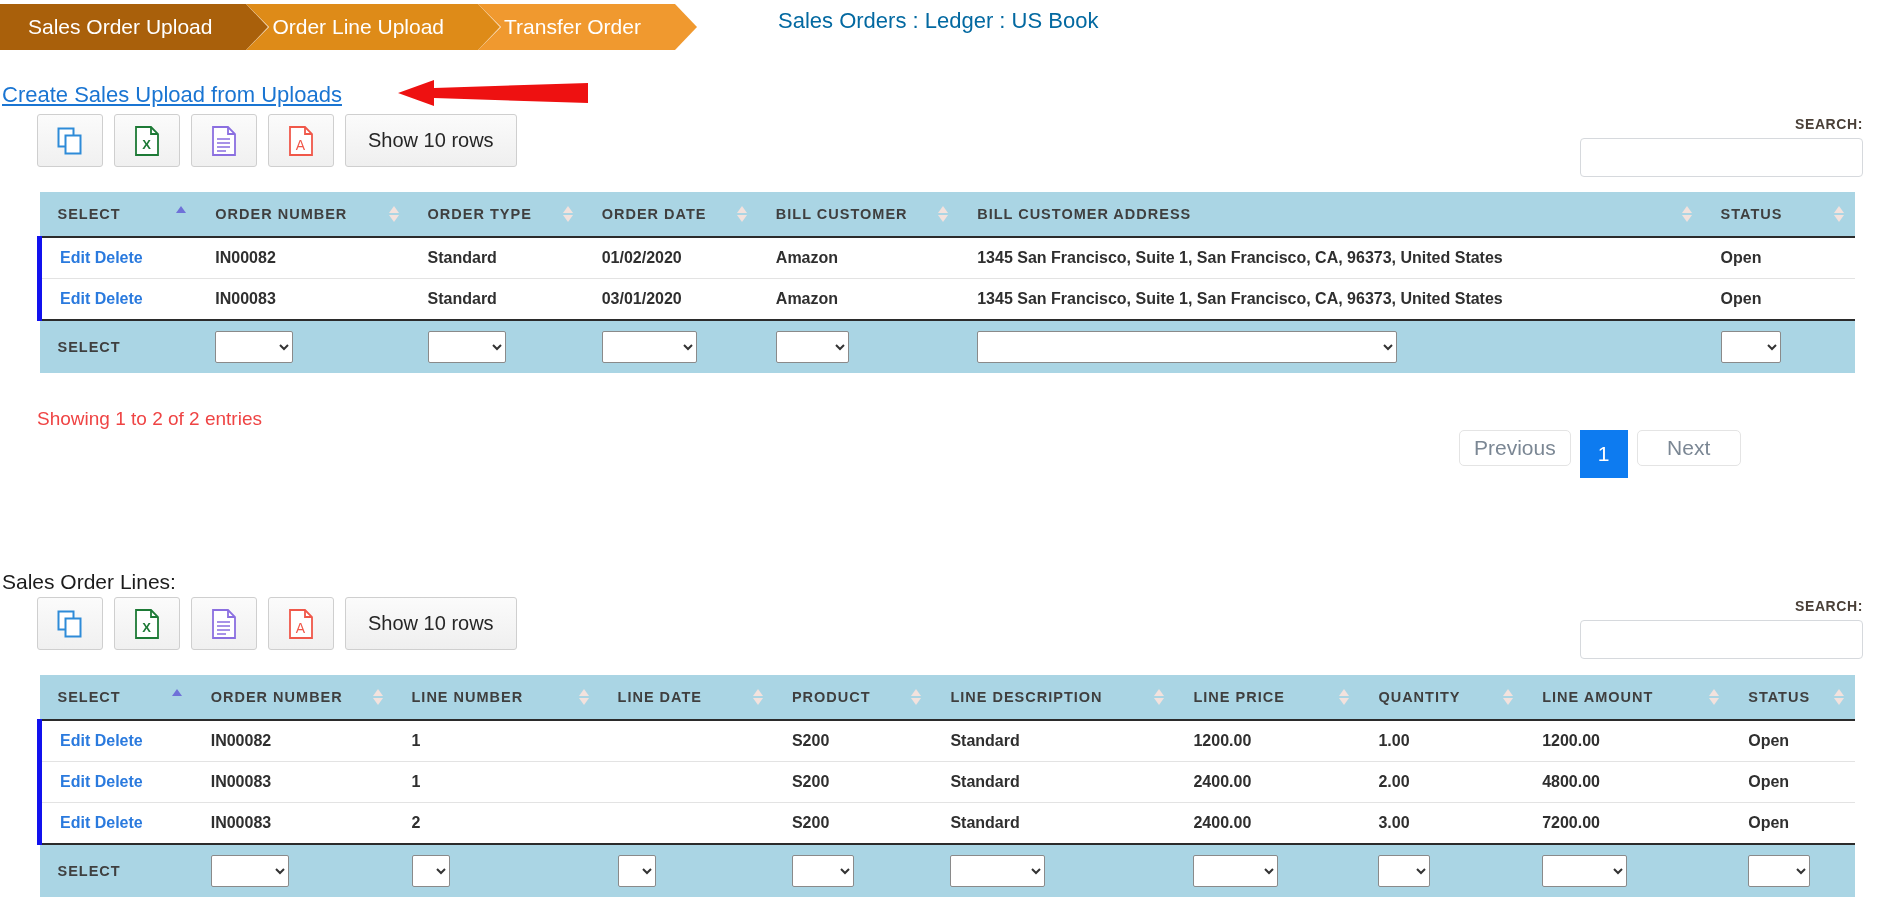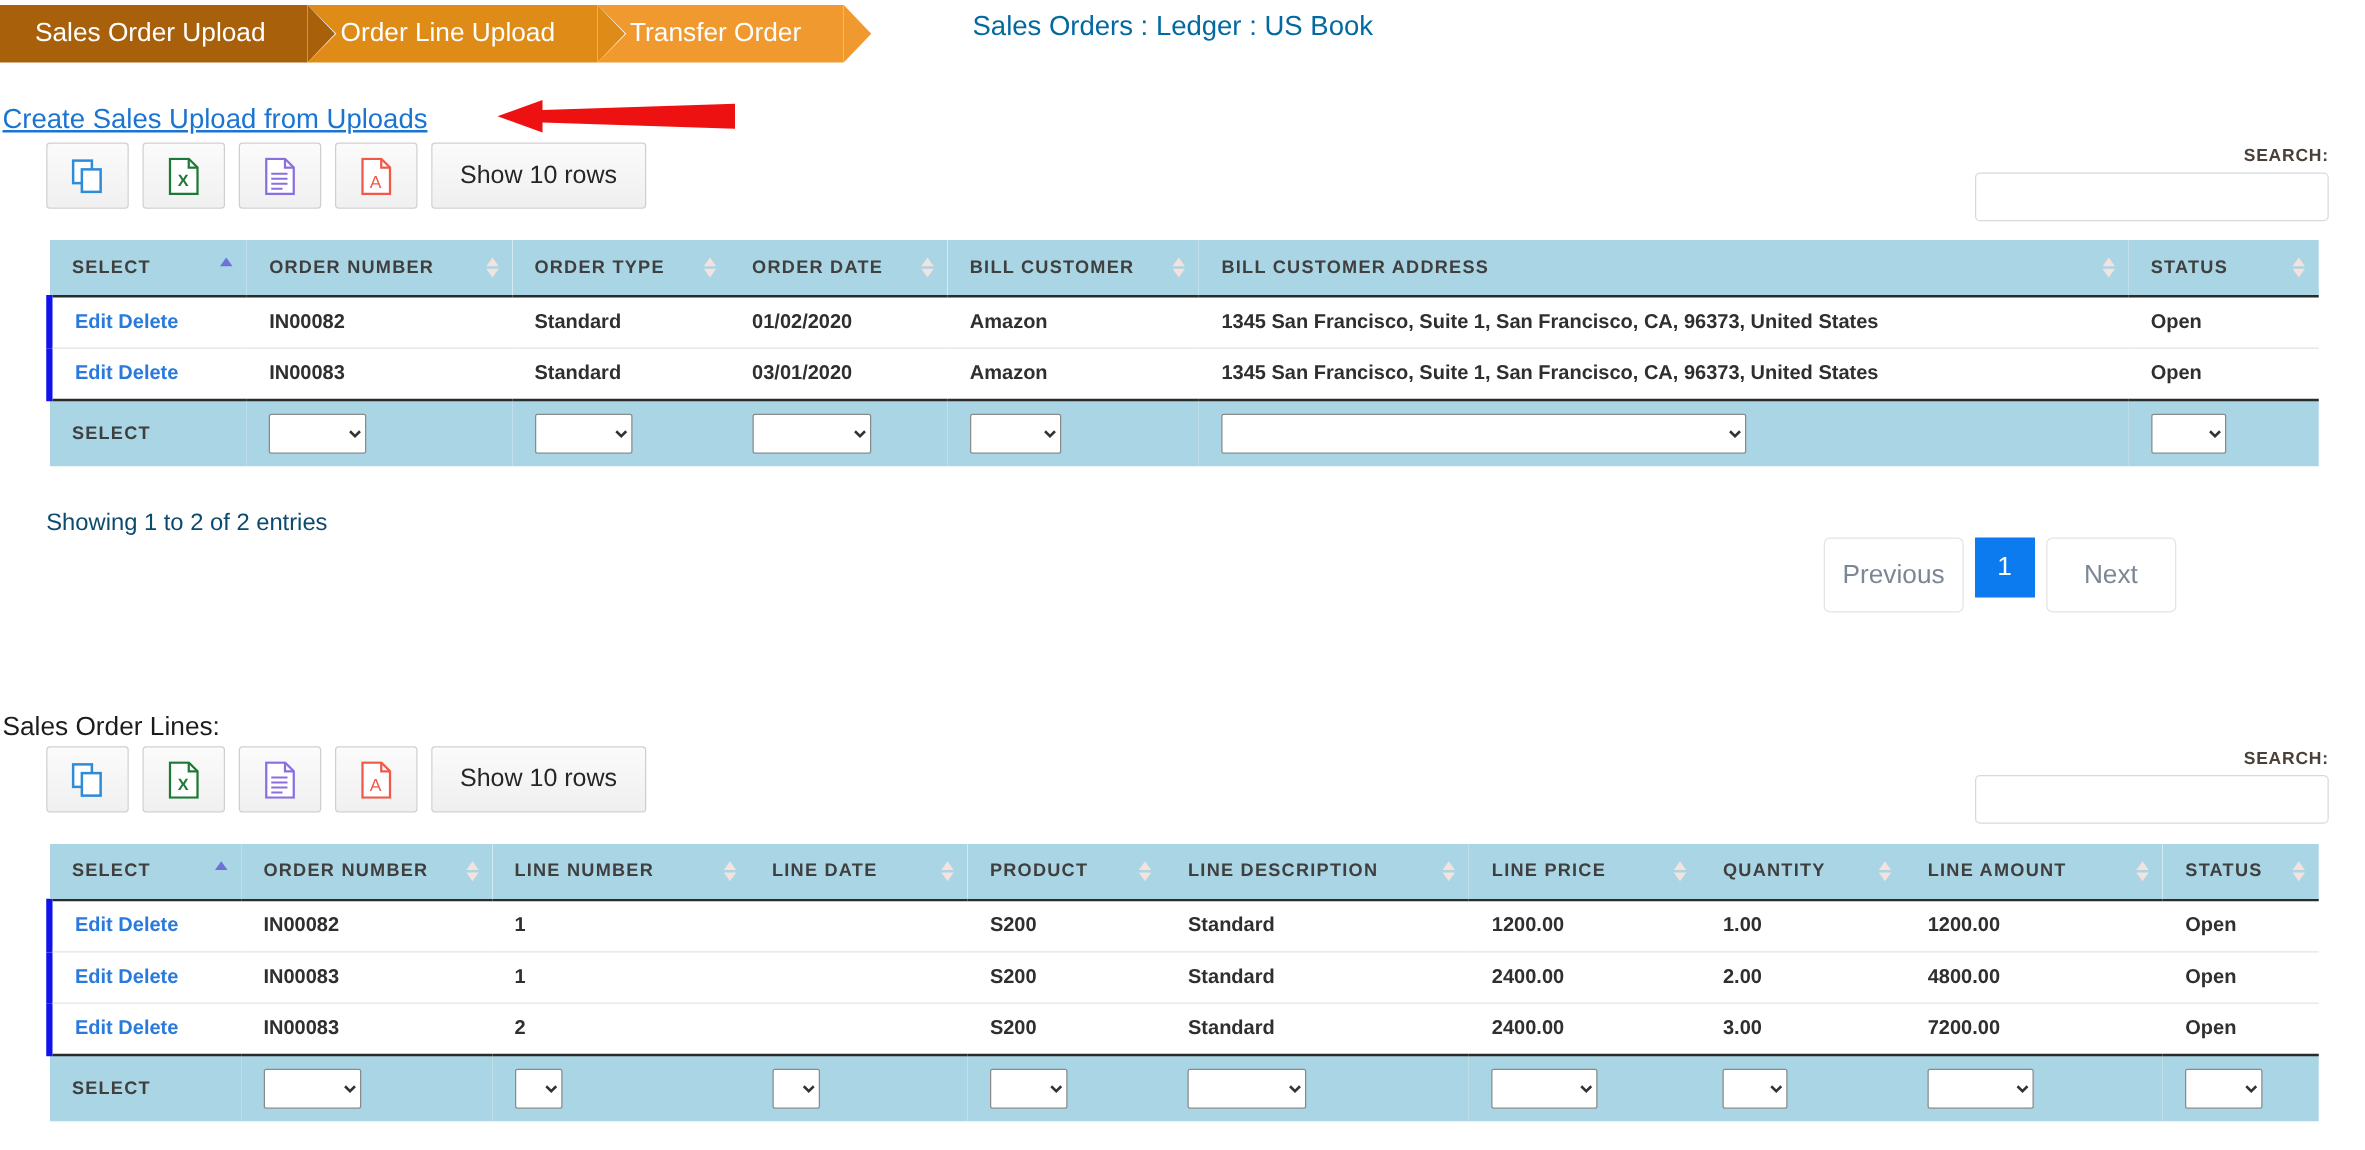--- a/index.html
+++ b/index.html
@@ -217,32 +217,32 @@
     background: #ffffff;
     font-size: 14px;
     box-sizing: border-box;
     color: #333;
   }
 
   
   .info-text {
     position: absolute;
     font-size: 19px;
-    color: #0c4a6e;
+    color: #ef4444;
     white-space: nowrap;
   }
   .pager {
     position: absolute;
     display: flex;
     align-items: stretch;
     gap: 9px;
   }
   .pg-btn {
     min-width: 104px;
-    height: 60px;
+    height: 36px;
     border: 1px solid #e4e4e4;
     border-radius: 5px;
     background: #ffffff;
     color: #7b8794;
     font-size: 21px;
     display: flex;
     align-items: center;
     justify-content: center;
     box-sizing: border-box;
     padding: 0 14px;

